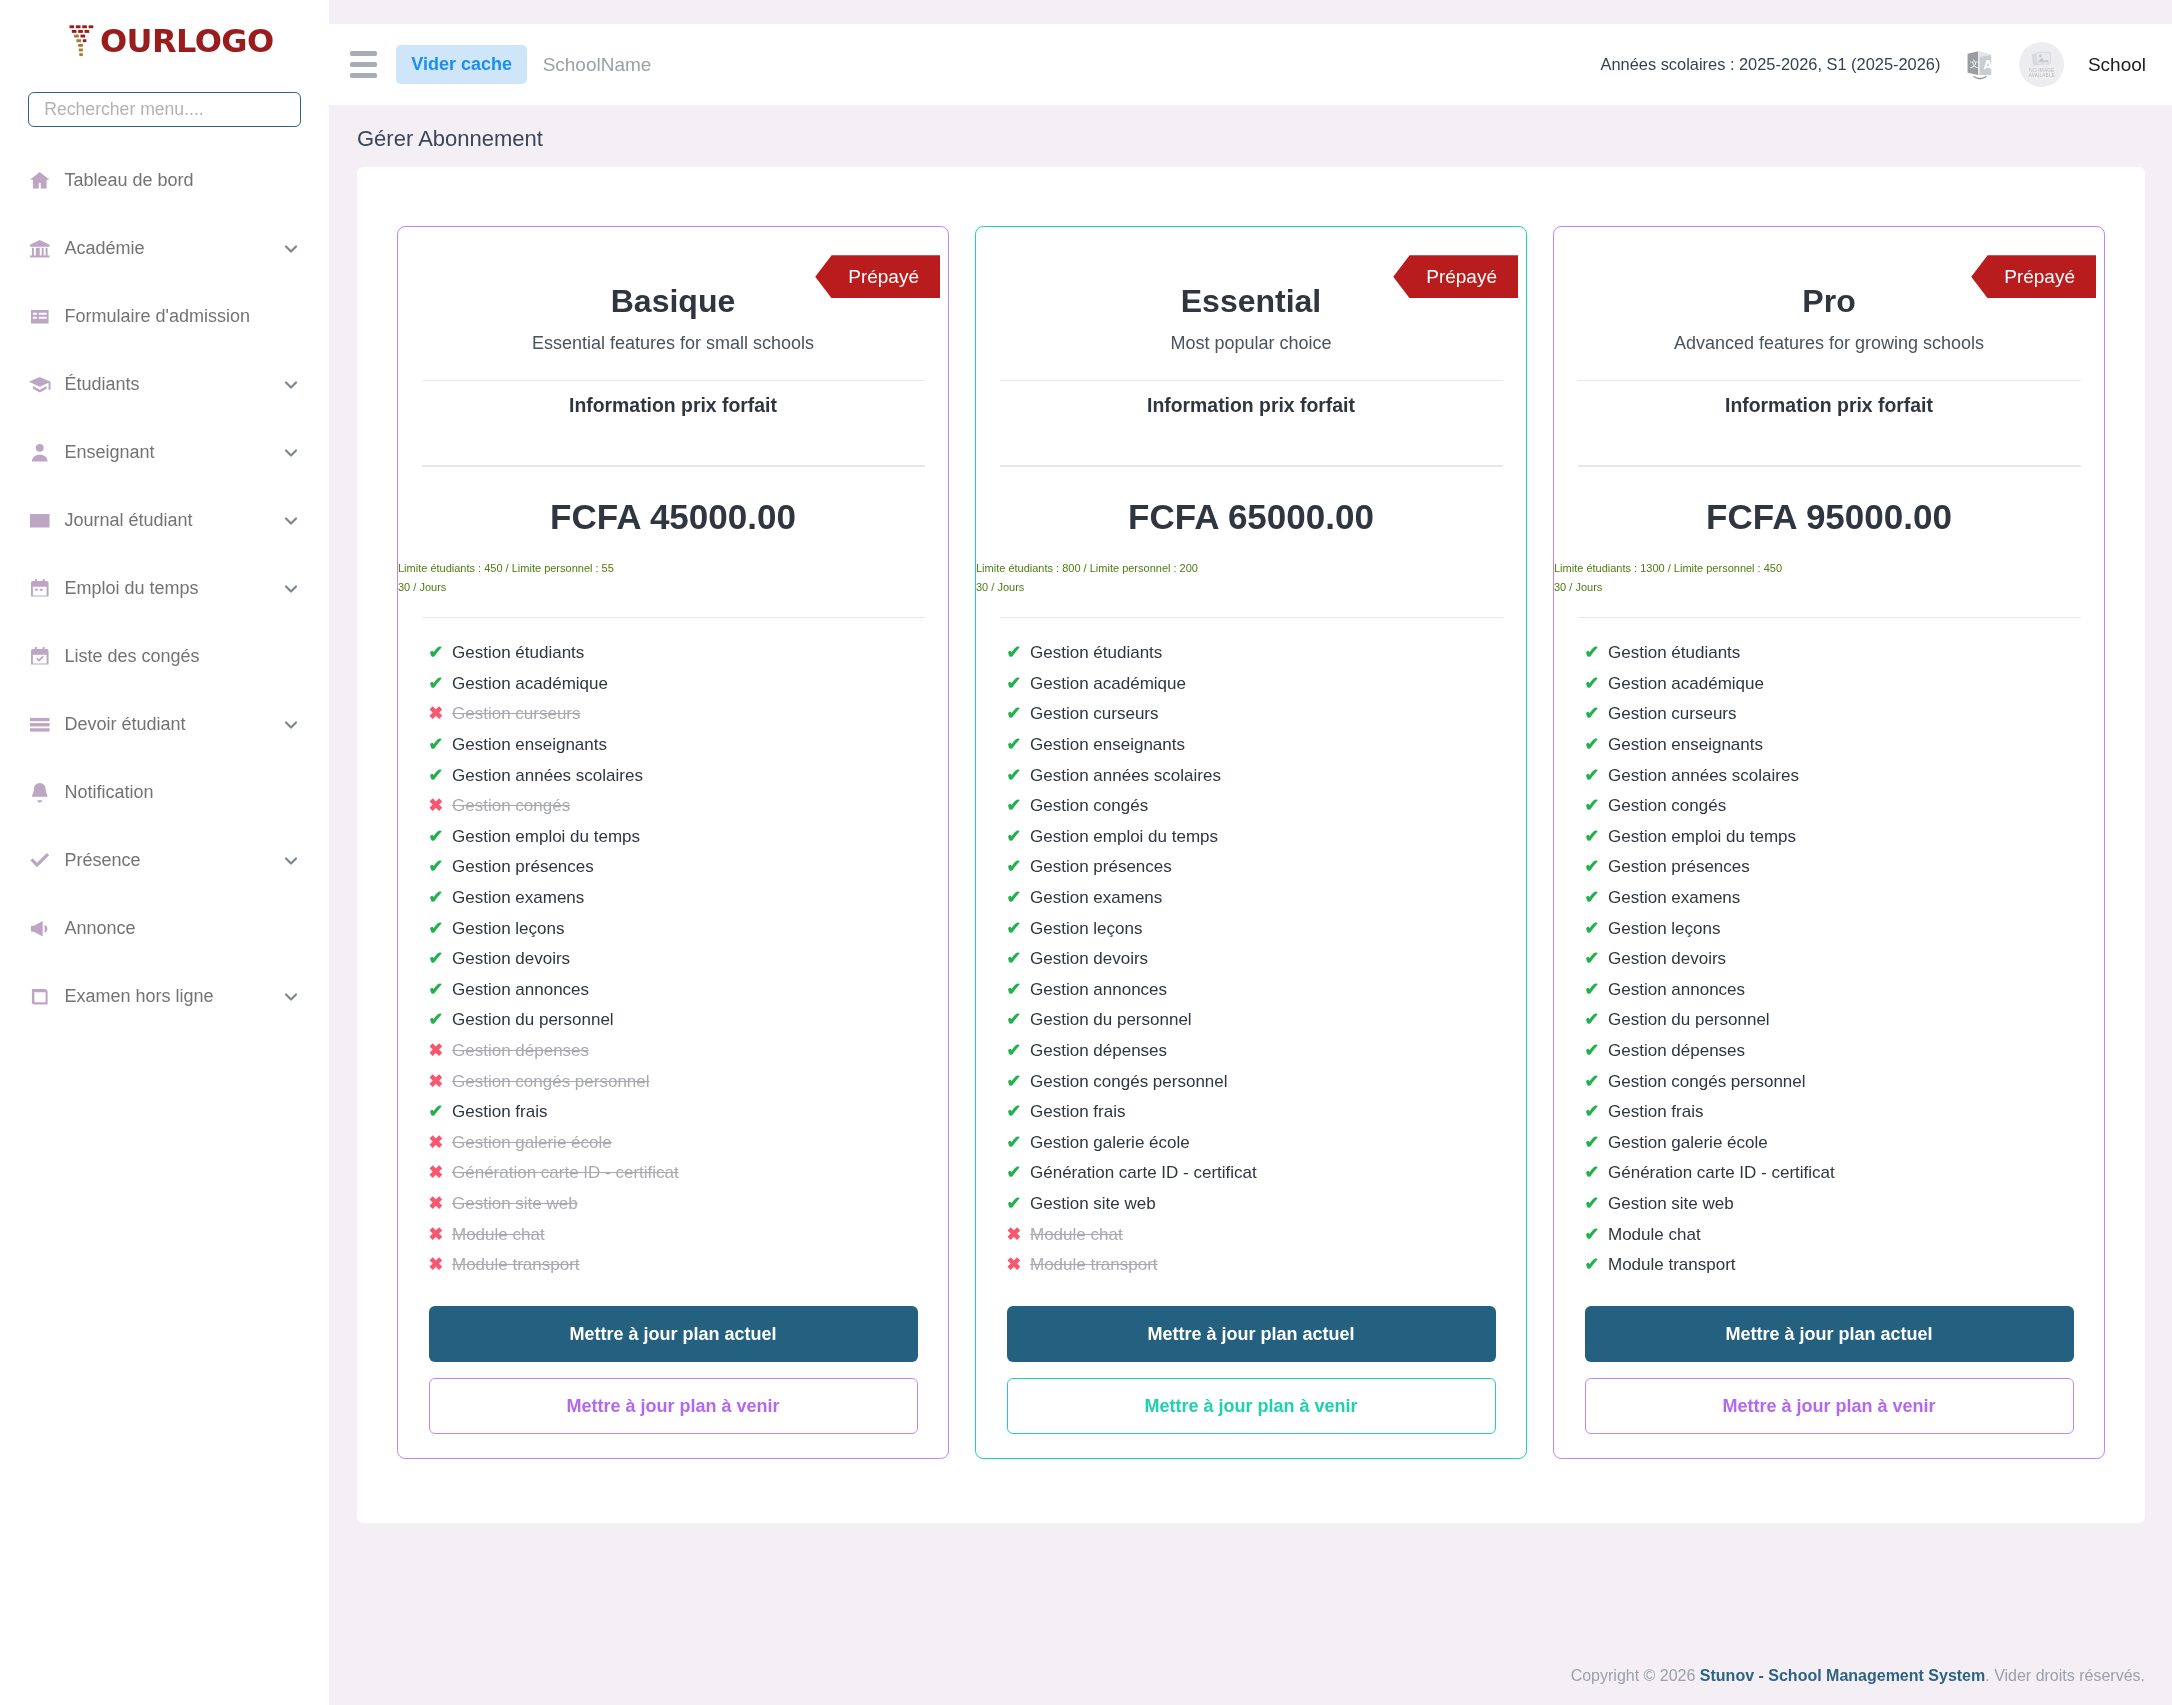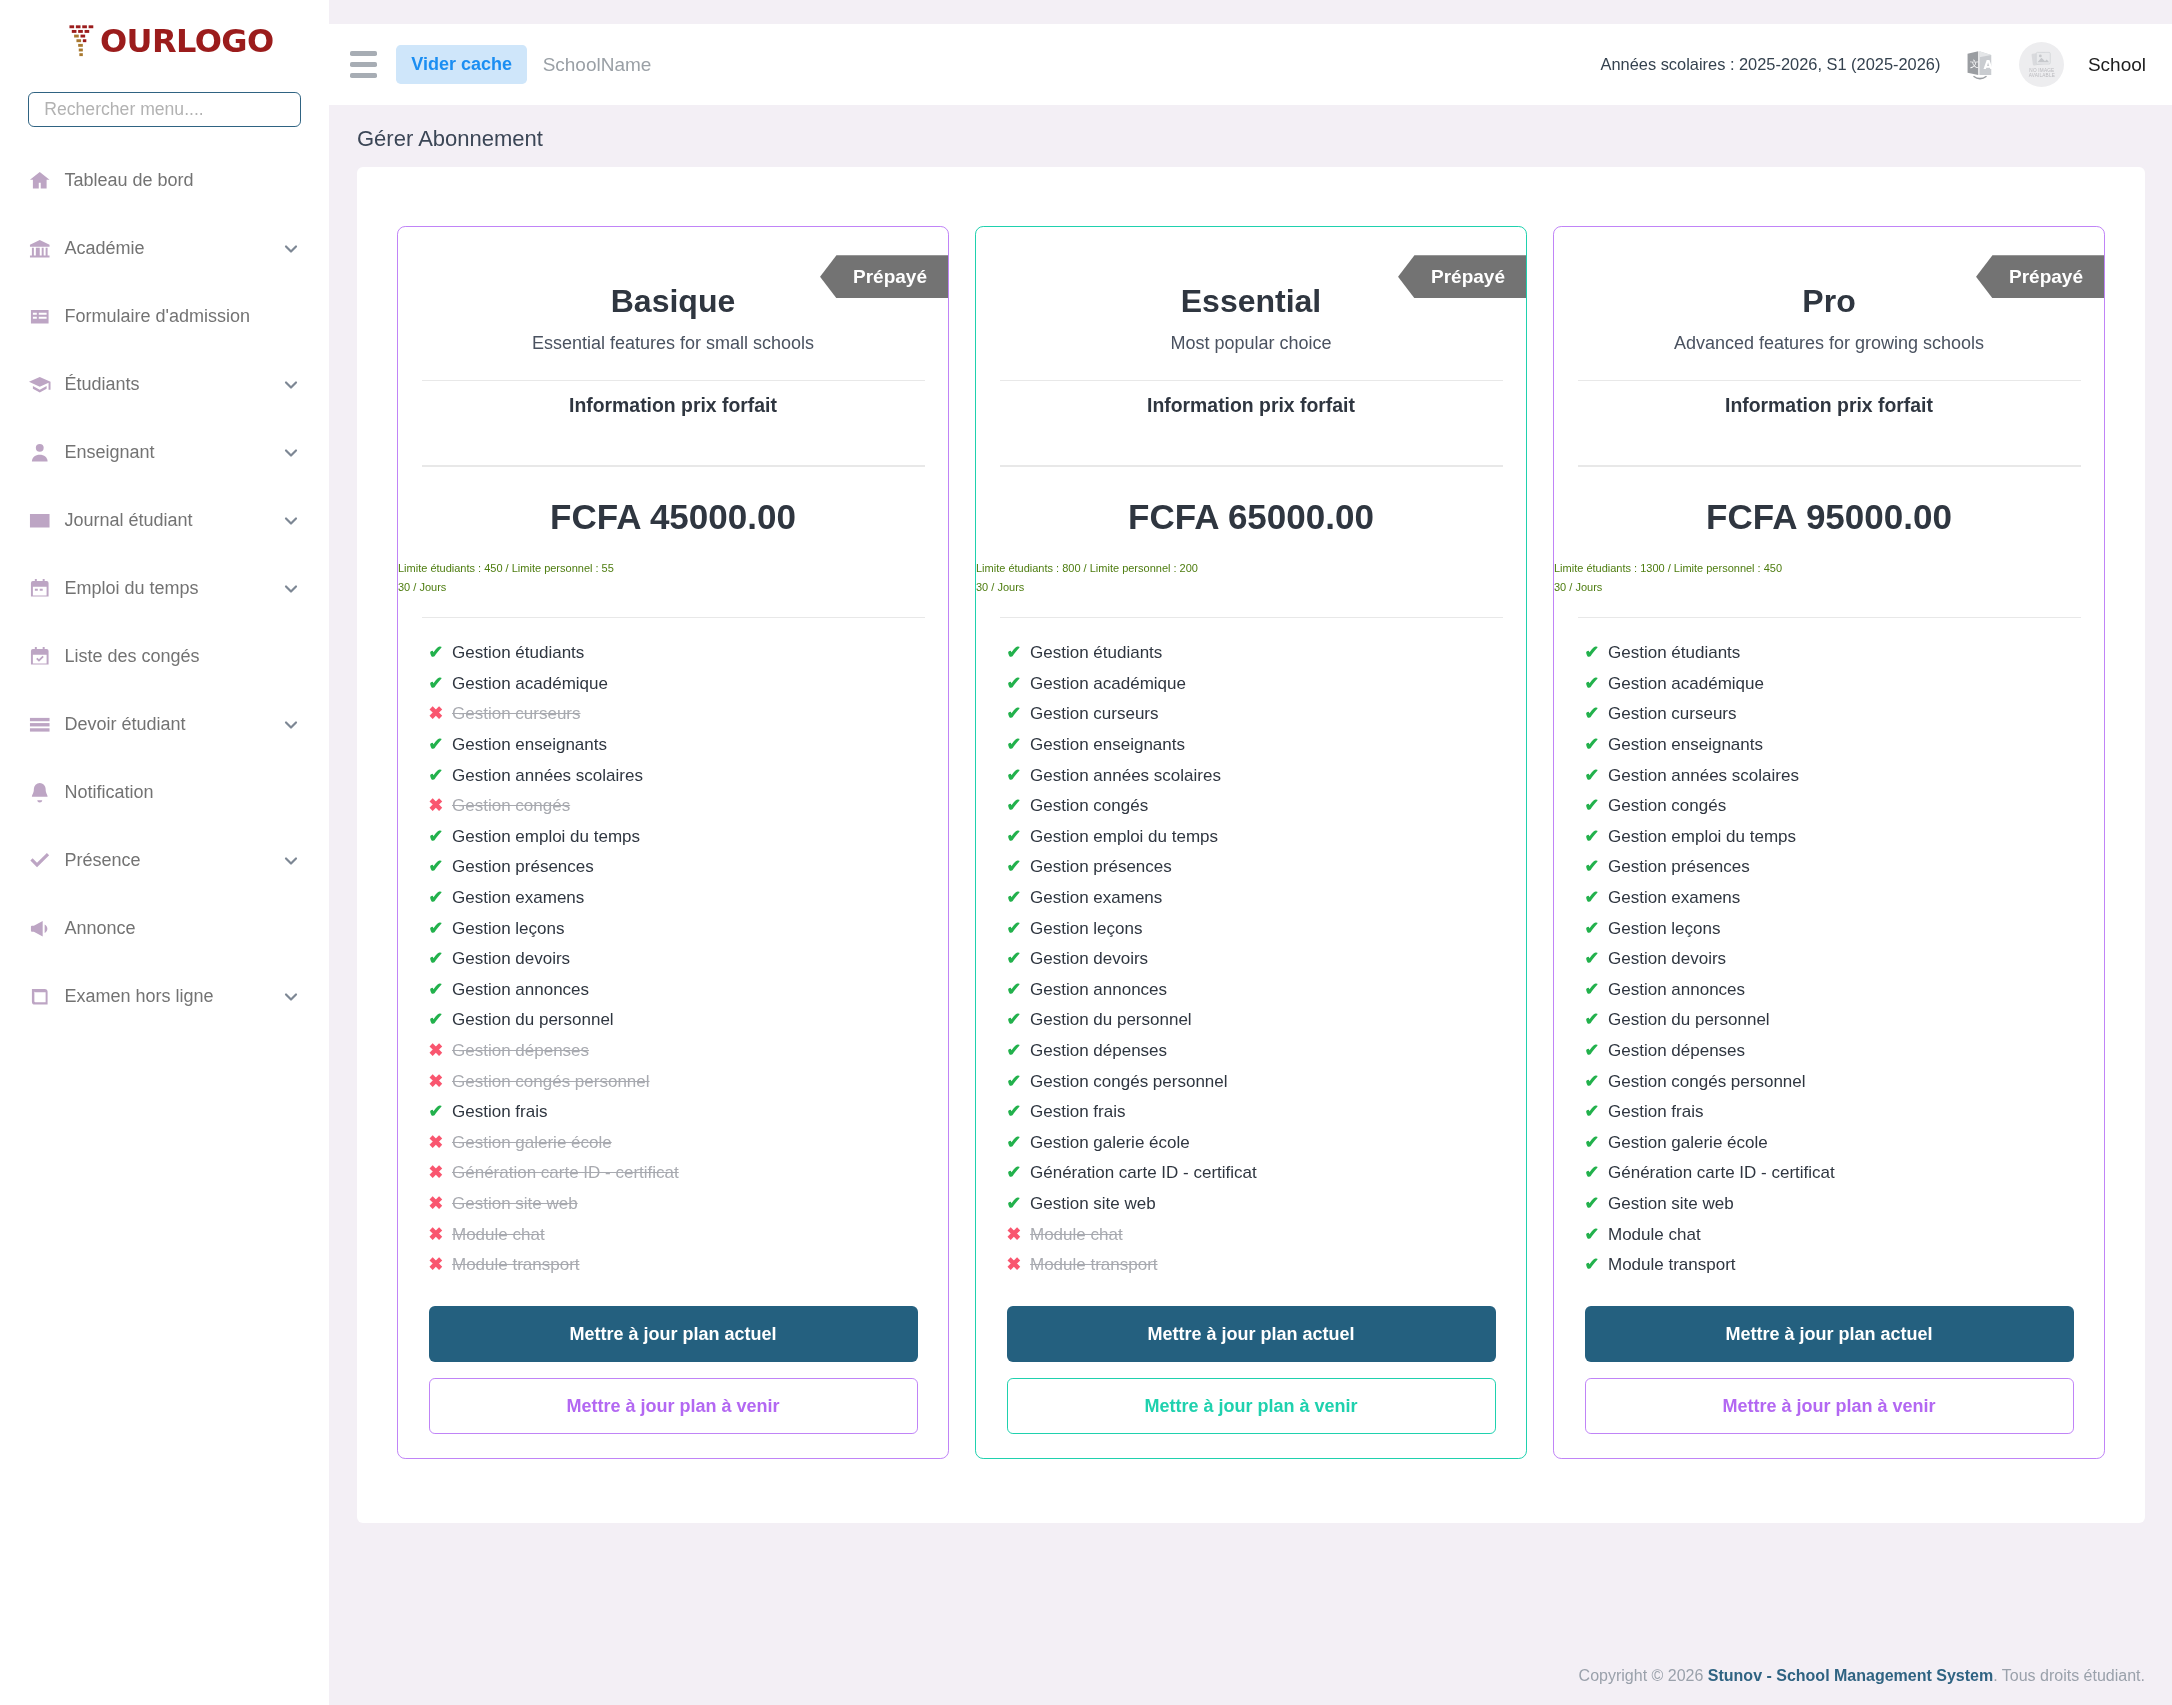--- a/index.html
+++ b/index.html
@@ -161,30 +161,29 @@
     background: #fff;
     border-radius: 8.2px;
     padding: 0 0 23.5px 0;
     overflow: hidden;
     min-height: 1186px;
   }
   .plan.purple { border: 1.8px solid #c084f7; }
   .plan.teal   { border: 1.8px solid #1fd1ae; }
 
   .ribbon {
-    position: absolute; top: 28px; right: 0;
-    background: #737373;
+    position: absolute; top: 28px; right: 8px;
+    background: #b91c1c;
     color: #ffffff;
     font-size: 19px;
     height: 43px;
     display: flex; align-items: center;
     padding: 0 21px 0 33px;
     clip-path: polygon(16.4px 0, 100% 0, 100% 100%, 16.4px 100%, 0 50%);
     white-space: nowrap;
-    font-weight: bold;
   }
 
   .plan-head { padding: 56px 30.5px 0 30.5px; text-align: center; }
   .plan-name {
     font-size: 32px; font-weight: 700; color: #2f3640;
     margin-bottom: 13px;
   }
   .plan-tagline { font-size: 18px; color: #4a5260; }
 
   .sep { height: 1.2px; background: #e8e8e8; margin: 26px 23.5px 0 23.5px; }
@@ -786,18 +785,18 @@
             </div>
             <div class="btns">
               <button class="btn btn-primary">Mettre à jour plan actuel</button>
               <button class="btn btn-outline-purple">Mettre à jour plan à venir</button>
             </div>
           </div>
         </div>
     </section>
 
     <div class="footer">
-      <span>Copyright © 2026 </span><b>Stunov - School Management System</b><span>. Tous droits étudiant.</span>
+      <span>Copyright © 2026 </span><b>Stunov - School Management System</b><span>. Vider droits réservés.</span>
     </div>
 
   </div>
 </div>
 
 
 </body></html>

